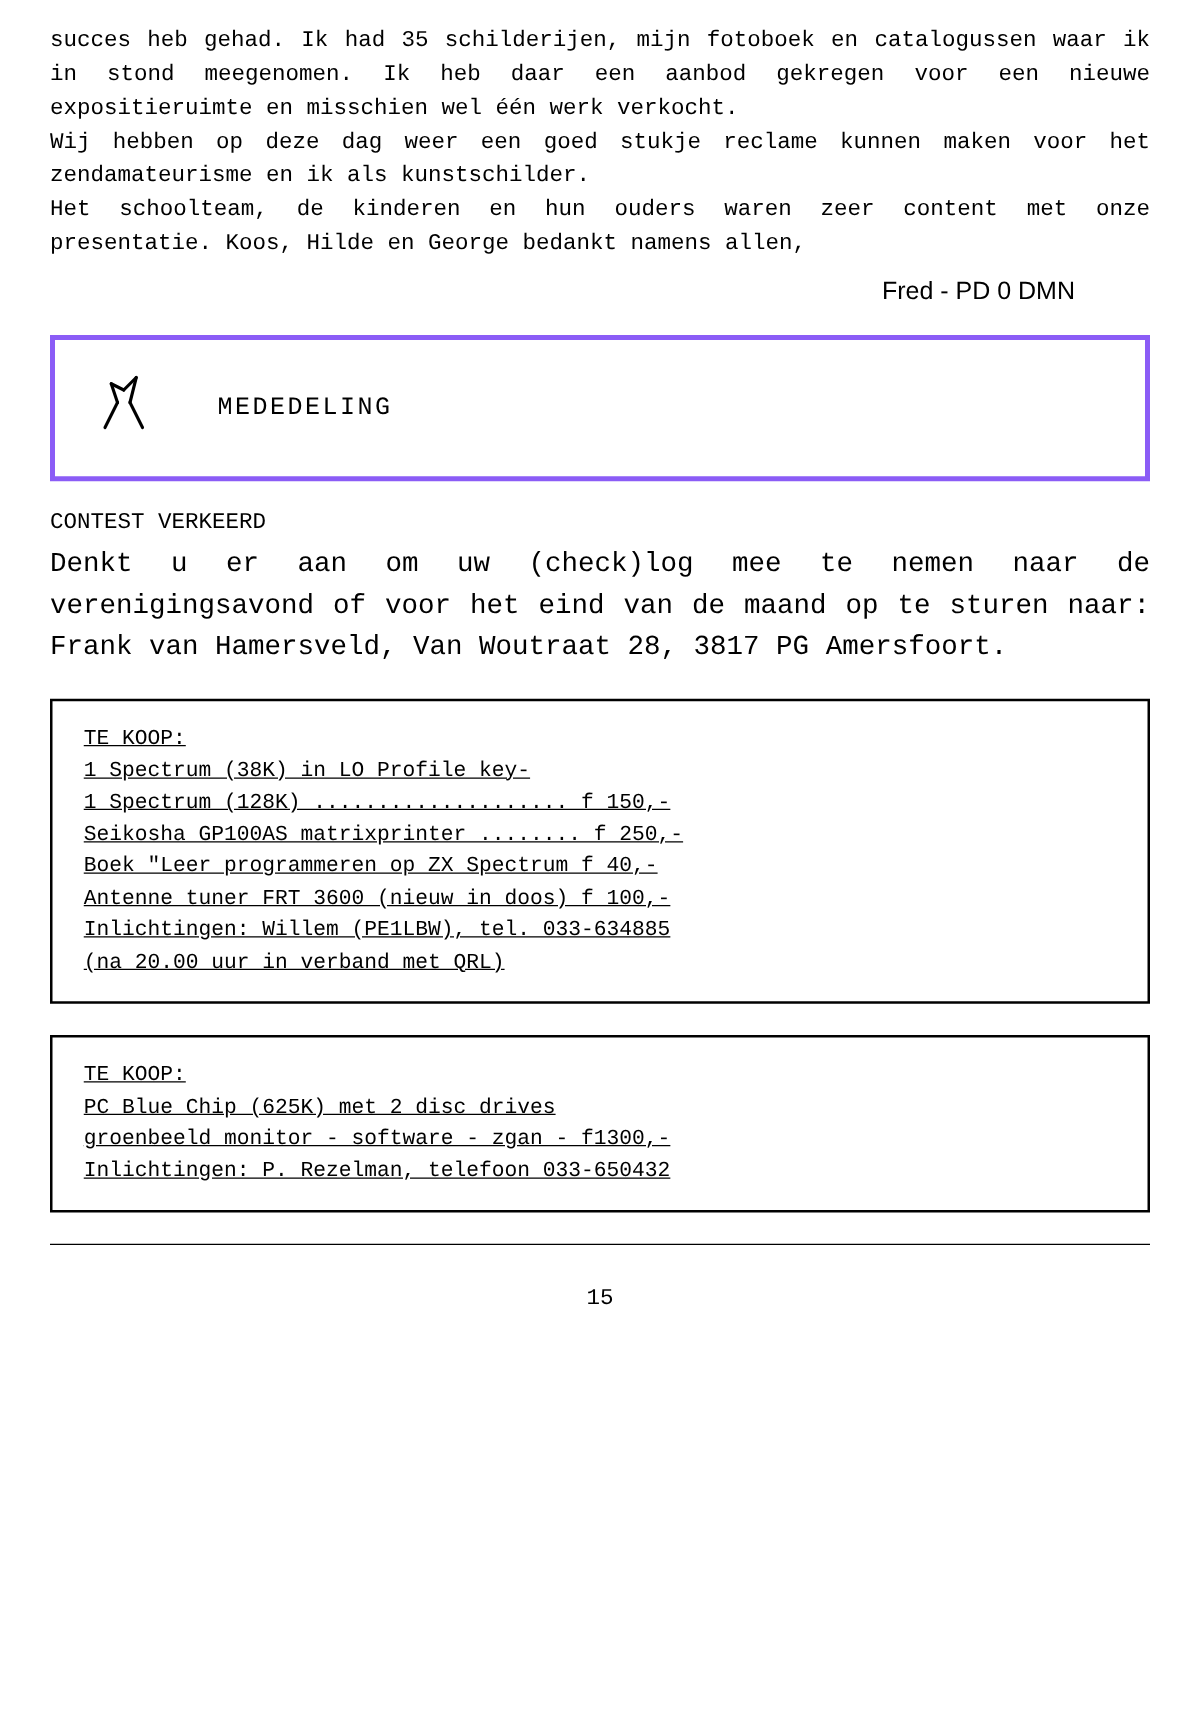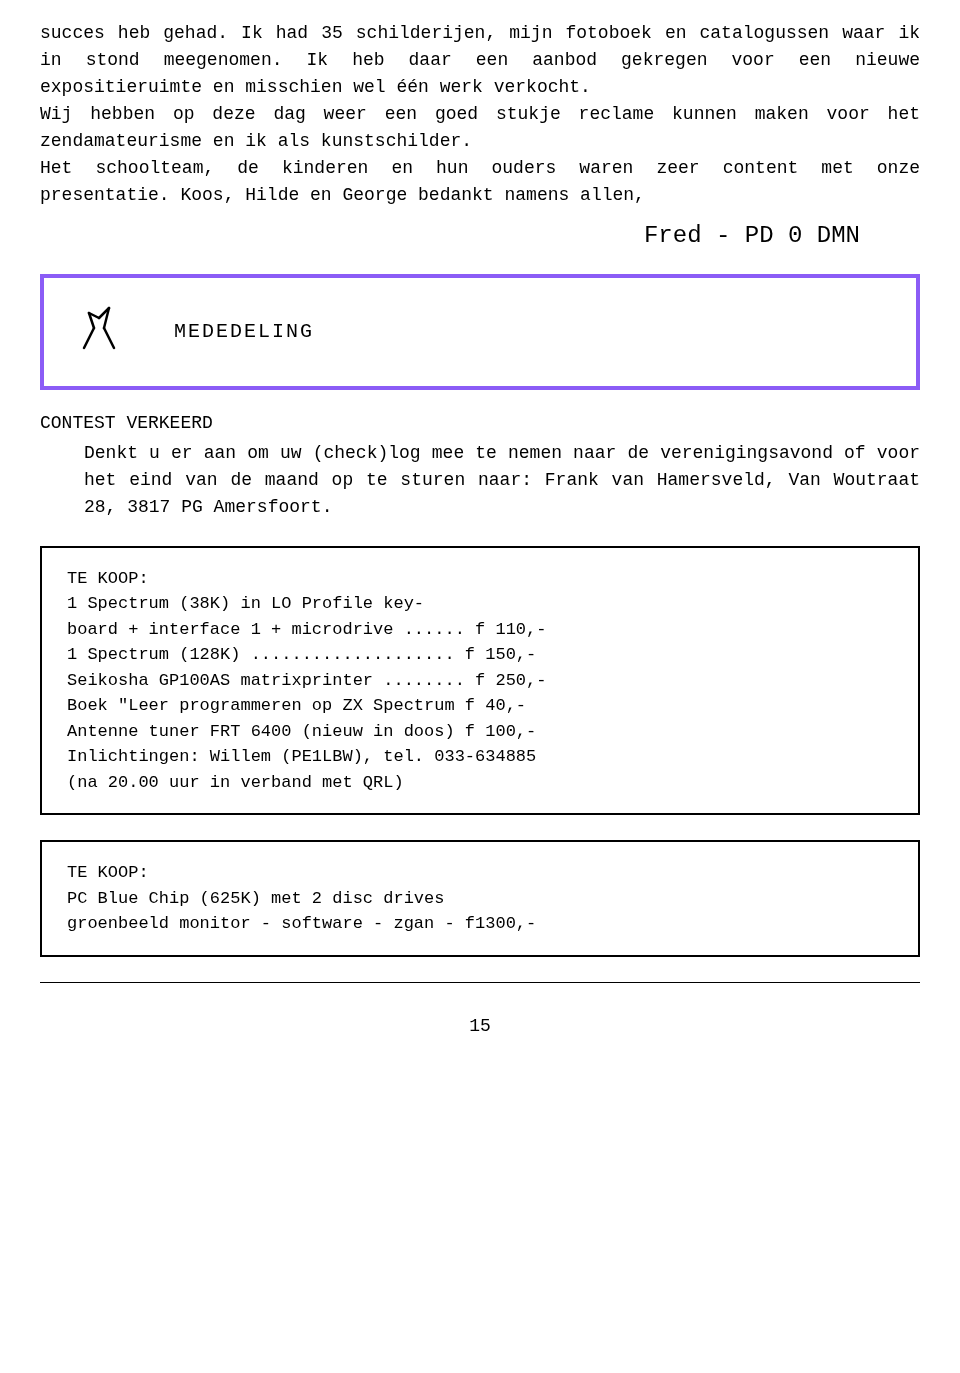--- a/index.html
+++ b/index.html
@@ -28,22 +28,22 @@
     }
 
     .signature-block {
       display: flex;
       justify-content: flex-end;
       margin: 10px 0 20px 0;
       padding-right: 60px;
     }
 
     .signature-text {
-      font-family: Liberation Mono, monospace;
-      font-size: 24px;
+      font-family: Liberation Sans, sans-serif;
+      font-size: 20px;
     }
 
     .mededeling-box {
       border: 4px solid #8b5cf6;
       padding: 20px 30px;
       margin: 20px 0;
       display: flex;
       align-items: center;
       min-height: 90px;
     }
@@ -72,34 +72,34 @@
 
     .contest-title {
       font-family: 'Courier New', Courier, monospace;
       font-size: 18px;
       font-weight: normal;
       margin-bottom: 4px;
     }
 
     .contest-text {
       font-family: 'Courier New', Courier, monospace;
-      font-size: 18px;
+      font-size: 22px;
       text-align: justify;
       white-space: pre-wrap;
       line-height: 1.5;
-      margin-left: 44px;
     }
 
     .te-koop-box {
       border: 2px solid #000;
       padding: 18px 25px;
       margin: 25px 0;
       font-family: 'Courier New', Courier, monospace;
       font-size: 17px;
       line-height: 1.5;
+      text-decoration: underline;
     }
 
     .page-number {
       text-align: center;
       margin-top: 30px;
       font-family: 'Courier New', Courier, monospace;
       font-size: 18px;
     }
 
     .divider {
@@ -136,32 +136,32 @@
 
 <div class="contest-section">
   <div class="contest-title">CONTEST VERKEERD</div>
   <div class="contest-text">Denkt u er aan om uw (check)log mee te nemen naar de verenigingsavond of voor het eind van de maand op te sturen naar: Frank van Hamersveld, Van Woutraat 28, 3817 PG Amersfoort.</div>
 </div>
 
 <div class="te-koop-box">
   <div>TE KOOP:</div>
   <div id="te-koop-1-lines">
       <div>1 Spectrum (38K) in LO Profile key-</div>
-      <div>board + interface 1 + microdrive ...... f 110,-</div>
       <div>1 Spectrum (128K) .................... f 150,-</div>
       <div>Seikosha GP100AS matrixprinter ........ f 250,-</div>
       <div>Boek "Leer programmeren op ZX Spectrum  f  40,-</div>
-      <div>Antenne tuner FRT 6400 (nieuw in doos) f 100,-</div>
+      <div>Antenne tuner FRT 3600 (nieuw in doos) f 100,-</div>
       <div>Inlichtingen: Willem (PE1LBW), tel.  033-634885</div>
       <div>(na 20.00 uur in verband met QRL)</div>
     </div>
 </div>
 
 <div class="te-koop-box">
   <div>TE KOOP:</div>
   <div id="te-koop-2-lines">
       <div>PC Blue Chip (625K) met 2 disc drives</div>
       <div>groenbeeld monitor - software - zgan - f1300,-</div>
+      <div>Inlichtingen: P. Rezelman, telefoon 033-650432</div>
     </div>
 </div>
 
 <hr class="divider">
 <div class="page-number">15</div>
 
 </body></html>

